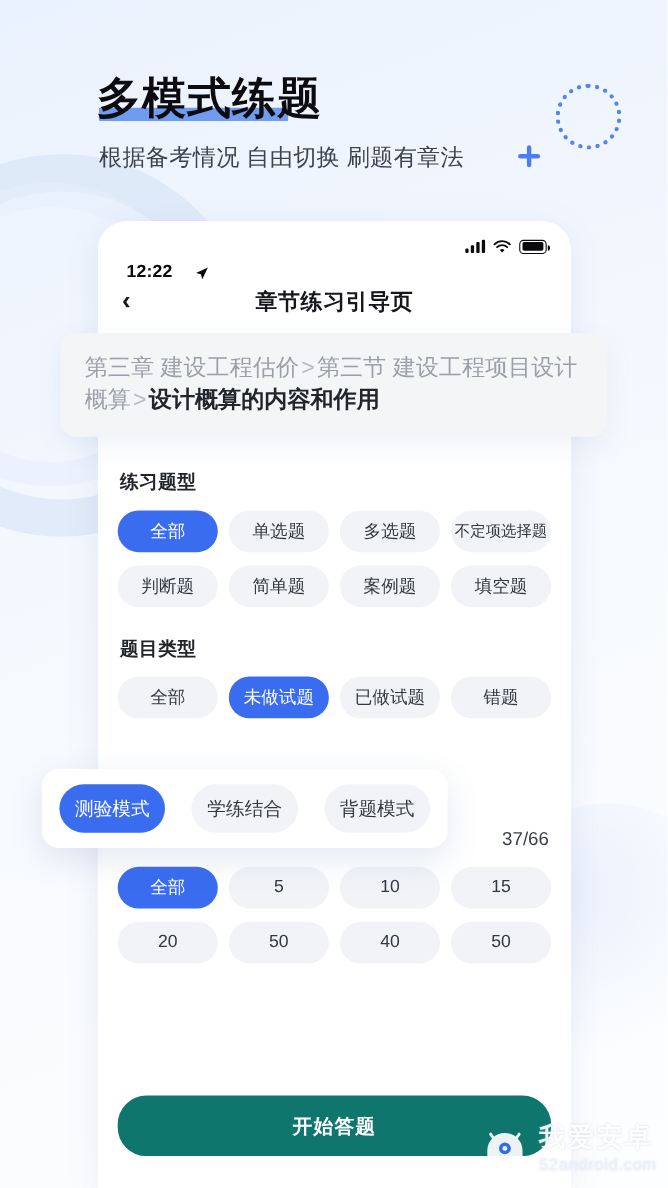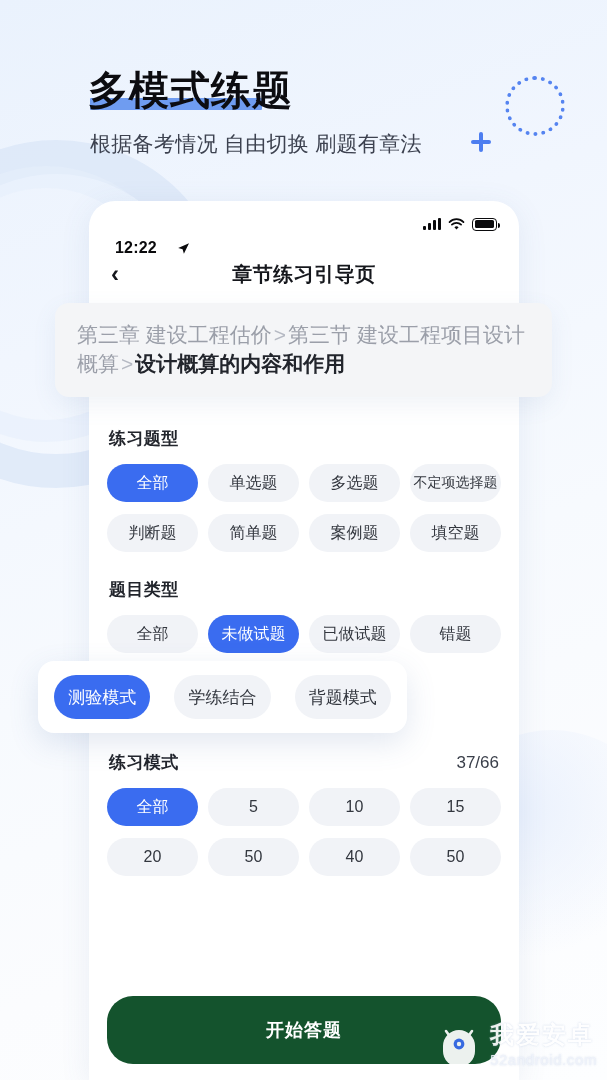--- a/index.html
+++ b/index.html
@@ -270,21 +270,21 @@
   .pill.wide { font-size: 14px; }
   .pill.active {
     background: #3a6cf0;
     color: #ffffff;
   }
 
   
   .mode-card {
     position: absolute;
     left: 38px;
-    top: 661px;
+    top: 699px;
     width: 369px;
     box-sizing: border-box;
     background: #ffffff;
     border-radius: 16px;
     padding: 14px 16px;
     display: flex;
     gap: 24px;
     box-shadow: 0 10px 30px rgba(80, 110, 165, .16);
   }
   .mode-pill {
@@ -310,23 +310,23 @@
 
   
   .cta-wrap {
     position: absolute;
     left: 0; right: 0;
     top: 795px;
     padding: 0 18px;
     box-sizing: border-box;
   }
   .cta {
-    height: 68px;
+    height: 55px;
     border-radius: 26px;
-    background: #14532d;
+    background: #0f766e;
     color: #ffffff;
     font-size: 18px;
     font-weight: bold;
     letter-spacing: 1px;
     display: flex;
     align-items: center;
     justify-content: center;
     cursor: pointer;
   }
 

